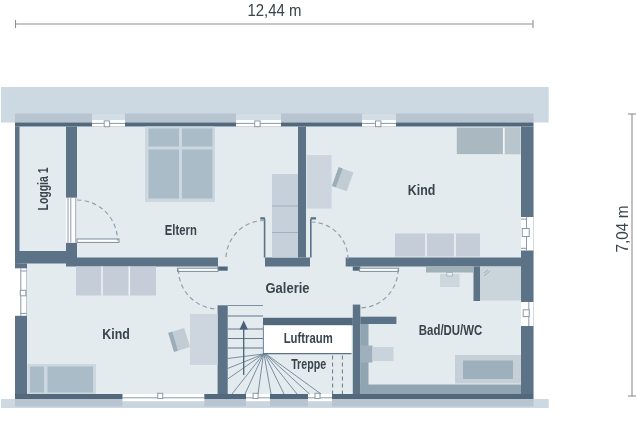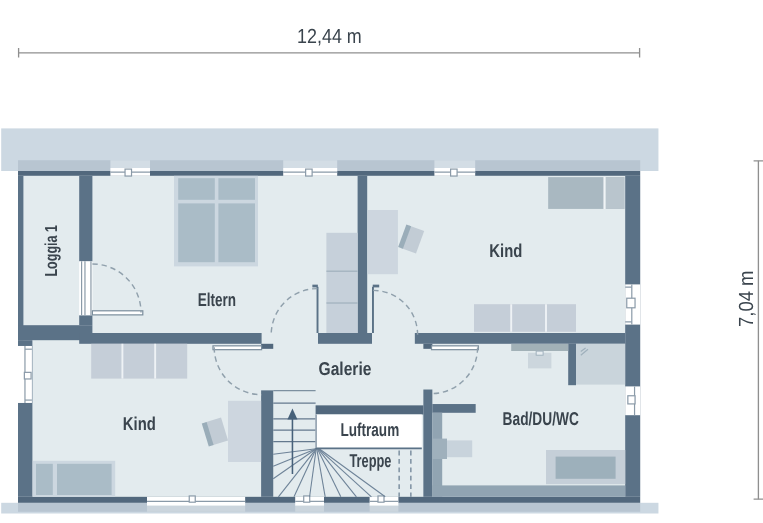--- a/index.html
+++ b/index.html
@@ -1,16 +1,16 @@
 <!DOCTYPE html>
 <html><head>
 <meta charset="utf-8">
 <style>
   html,body{margin:0;padding:0;background:#ffffff;}
-  .wrap{width:636px;height:408px;position:relative;font-family:"Liberation Sans",sans-serif;margin-top:20px;}
+  .wrap{width:636px;height:408px;position:relative;font-family:"Liberation Sans",sans-serif;}
   svg{display:block;}
   text{font-family:"Liberation Sans",sans-serif;fill:#3a444d;font-weight:700;}
 </style>
 </head>
 <body>
 <div class="wrap">
 <svg width="636" height="436" viewBox="0 0 636 436">
 
   <rect x="0" y="0" width="636" height="436" fill="#ffffff"></rect>
 

